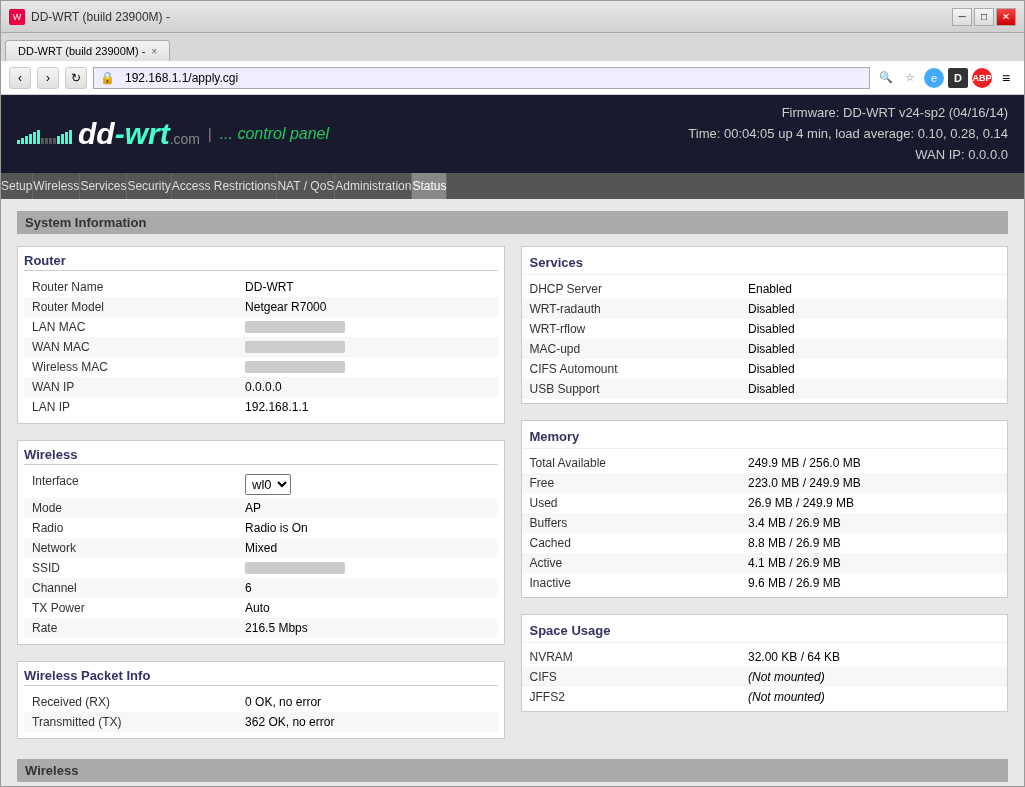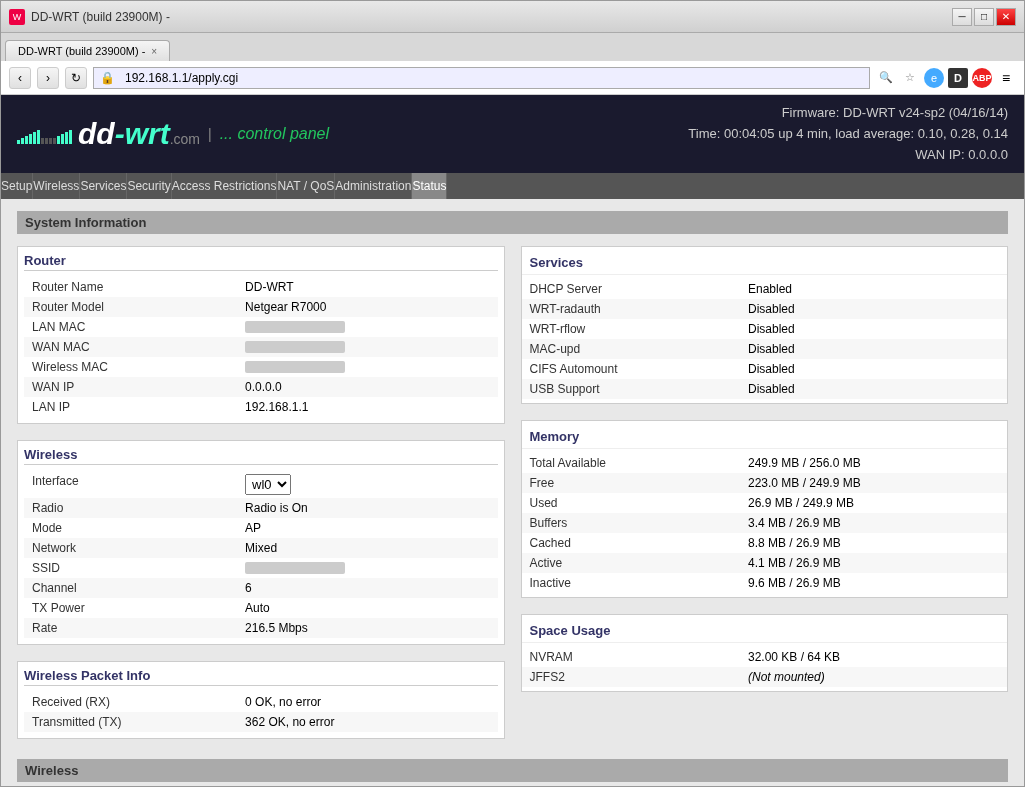--- a/index.html
+++ b/index.html
@@ -201,26 +201,26 @@
                     <tr>
                   <td>Interface</td>
                   <td>
                     <select>
                       <option>wl0</option>
                       <option>wl1</option>
                     </select>
                   </td>
                 </tr>
                 <tr>
+                  <td>Mode</td>
+                  <td>AP</td>
+                </tr>
+                <tr>
                   <td>Radio</td>
                   <td>Radio is On</td>
-                </tr>
-                <tr>
-                  <td>Mode</td>
-                  <td>AP</td>
                 </tr>
                 <tr>
                   <td>Network</td>
                   <td>Mixed</td>
                 </tr>
                 <tr>
                   <td>SSID</td>
                   <td><span class="blurred-value">&nbsp;&nbsp;&nbsp;&nbsp;&nbsp;&nbsp;&nbsp;&nbsp;&nbsp;&nbsp;</span></td>
                 </tr>
                 <tr>
@@ -337,20 +337,24 @@
           <div class="info-section">
             <div class="right-section">
               <div class="right-section-title">Space Usage</div>
               <table class="info-table" style="margin-top:4px;">
                 <tbody>
                     <tr>
                   <td>NVRAM</td>
                   <td>32.00 KB / 64 KB</td>
                 </tr>
                 <tr>
+                  <td>CIFS</td>
+                  <td class="not-mounted">(Not mounted)</td>
+                </tr>
+                <tr>
                   <td>JFFS2</td>
                   <td class="not-mounted">(Not mounted)</td>
                 </tr>
               </tbody>
                 </table>
             </div>
           </div>
 
         </div>
       </div>

